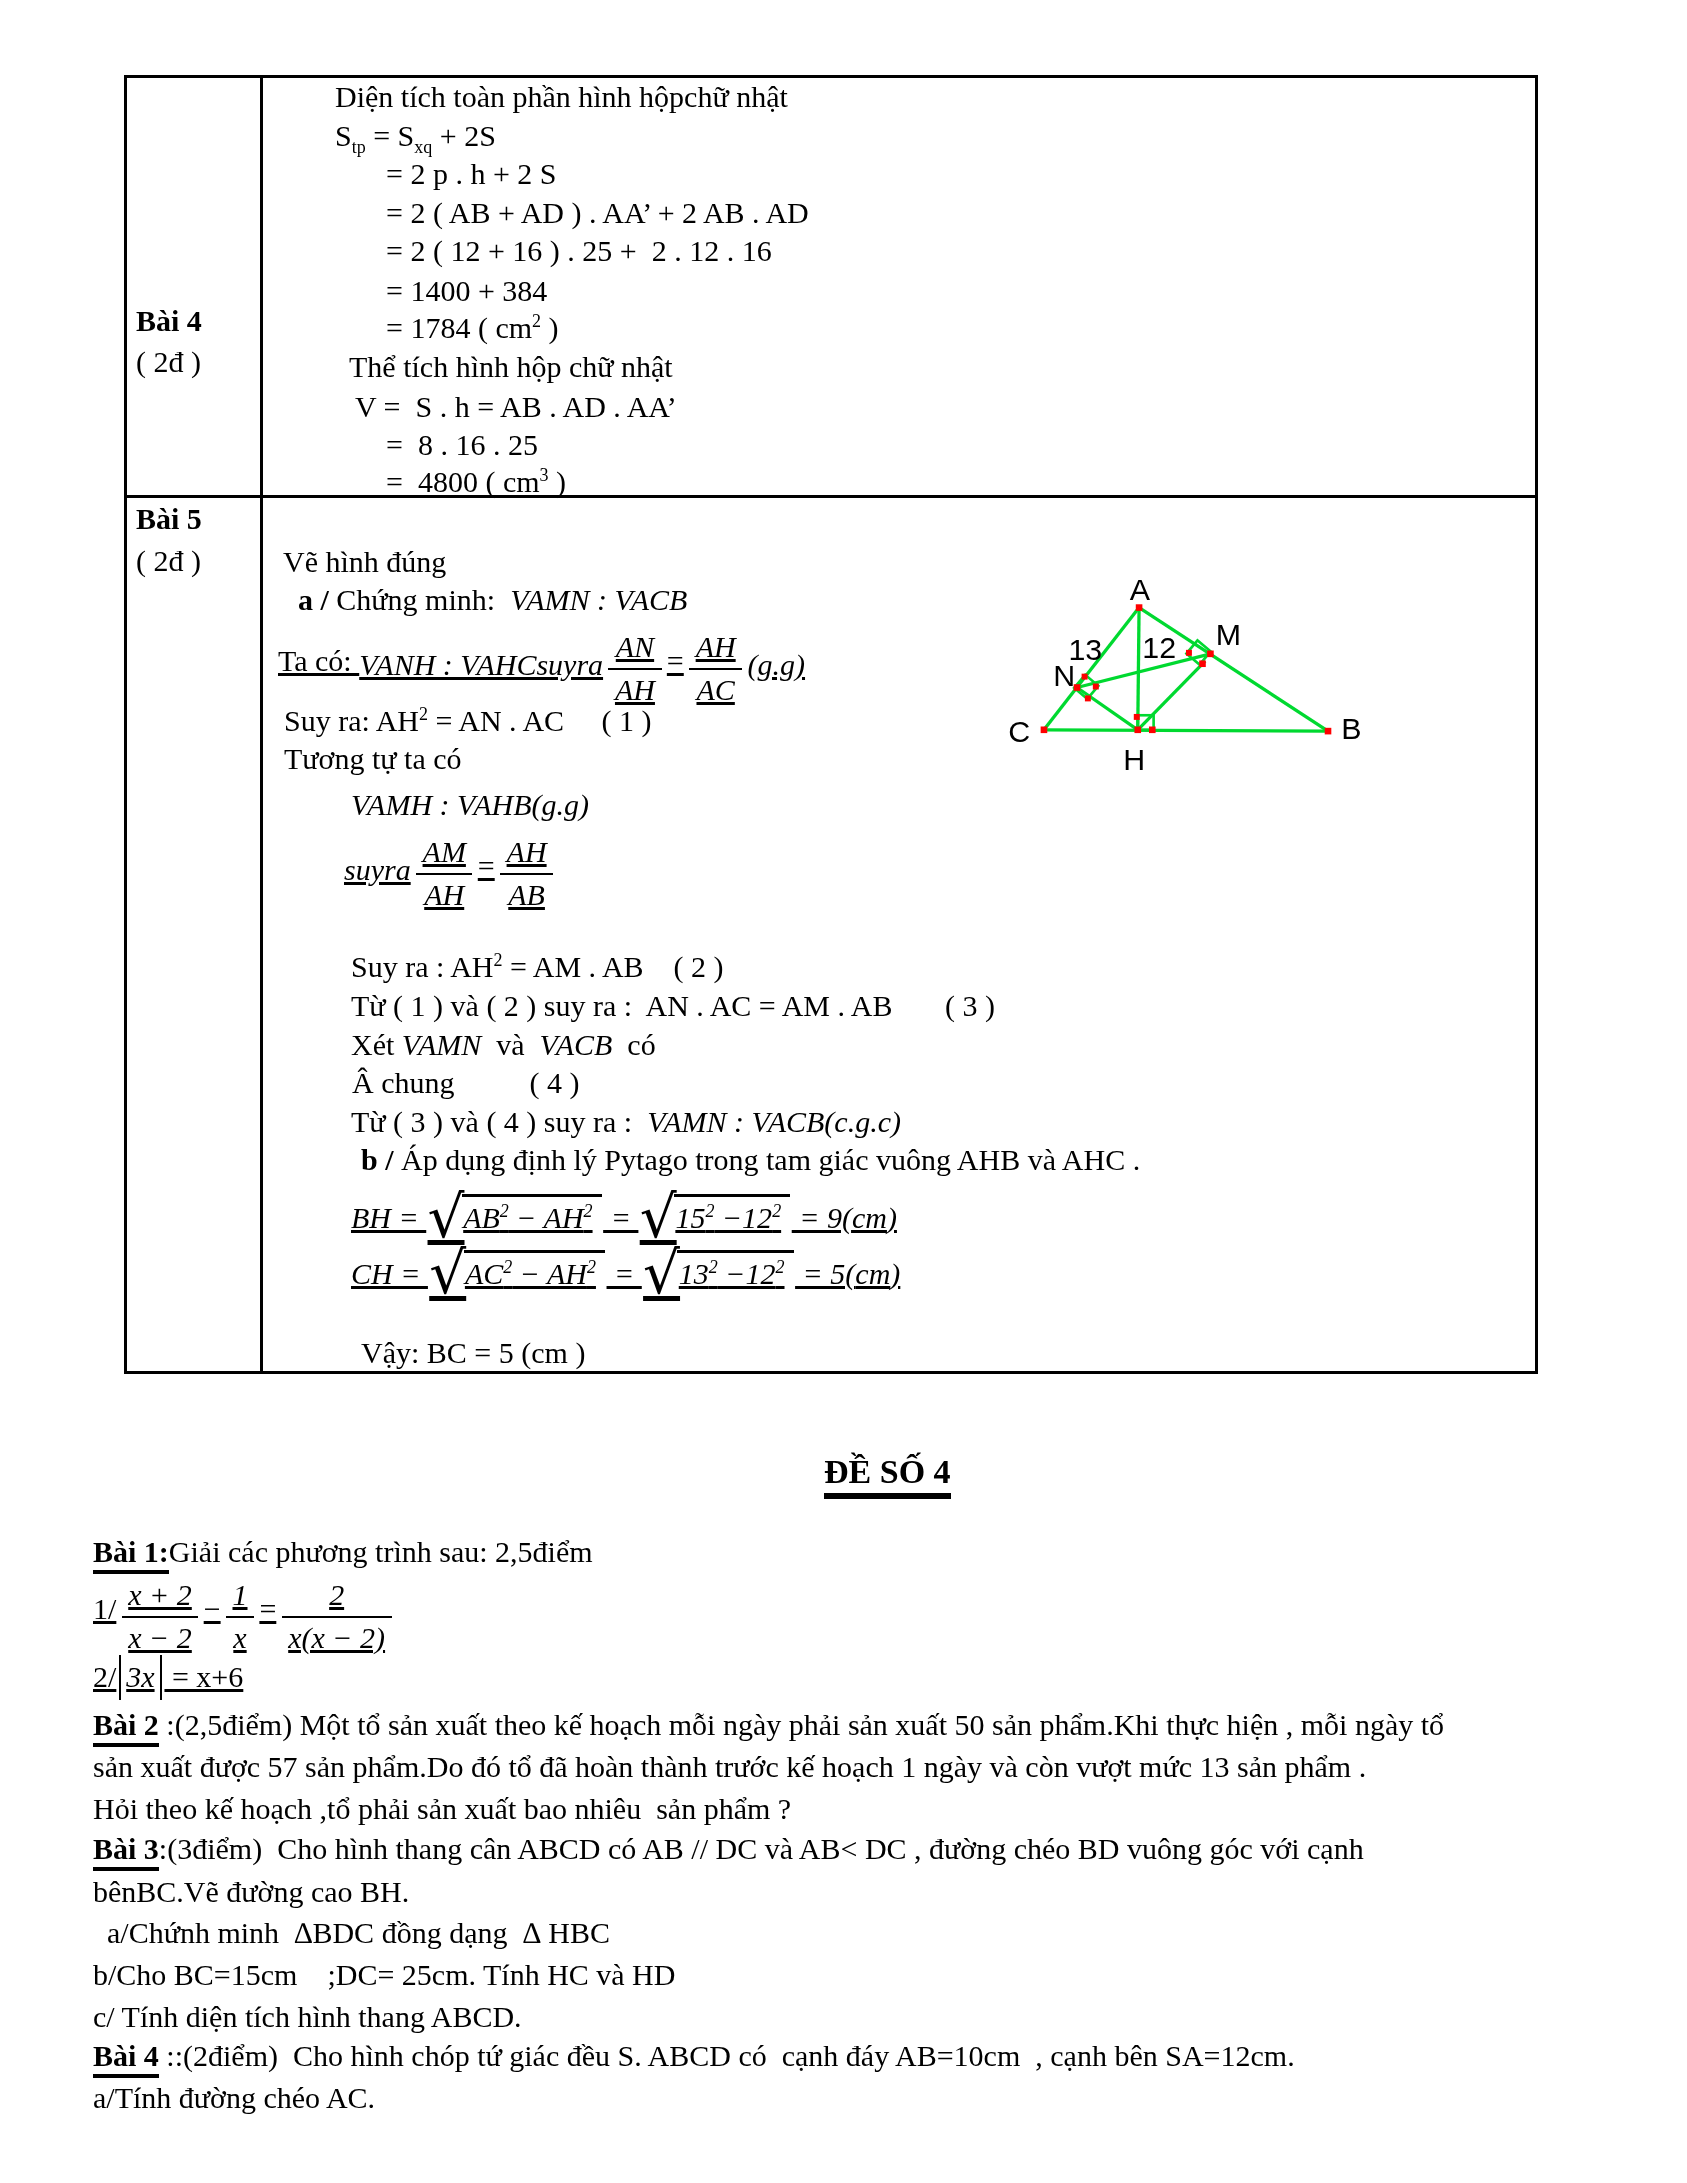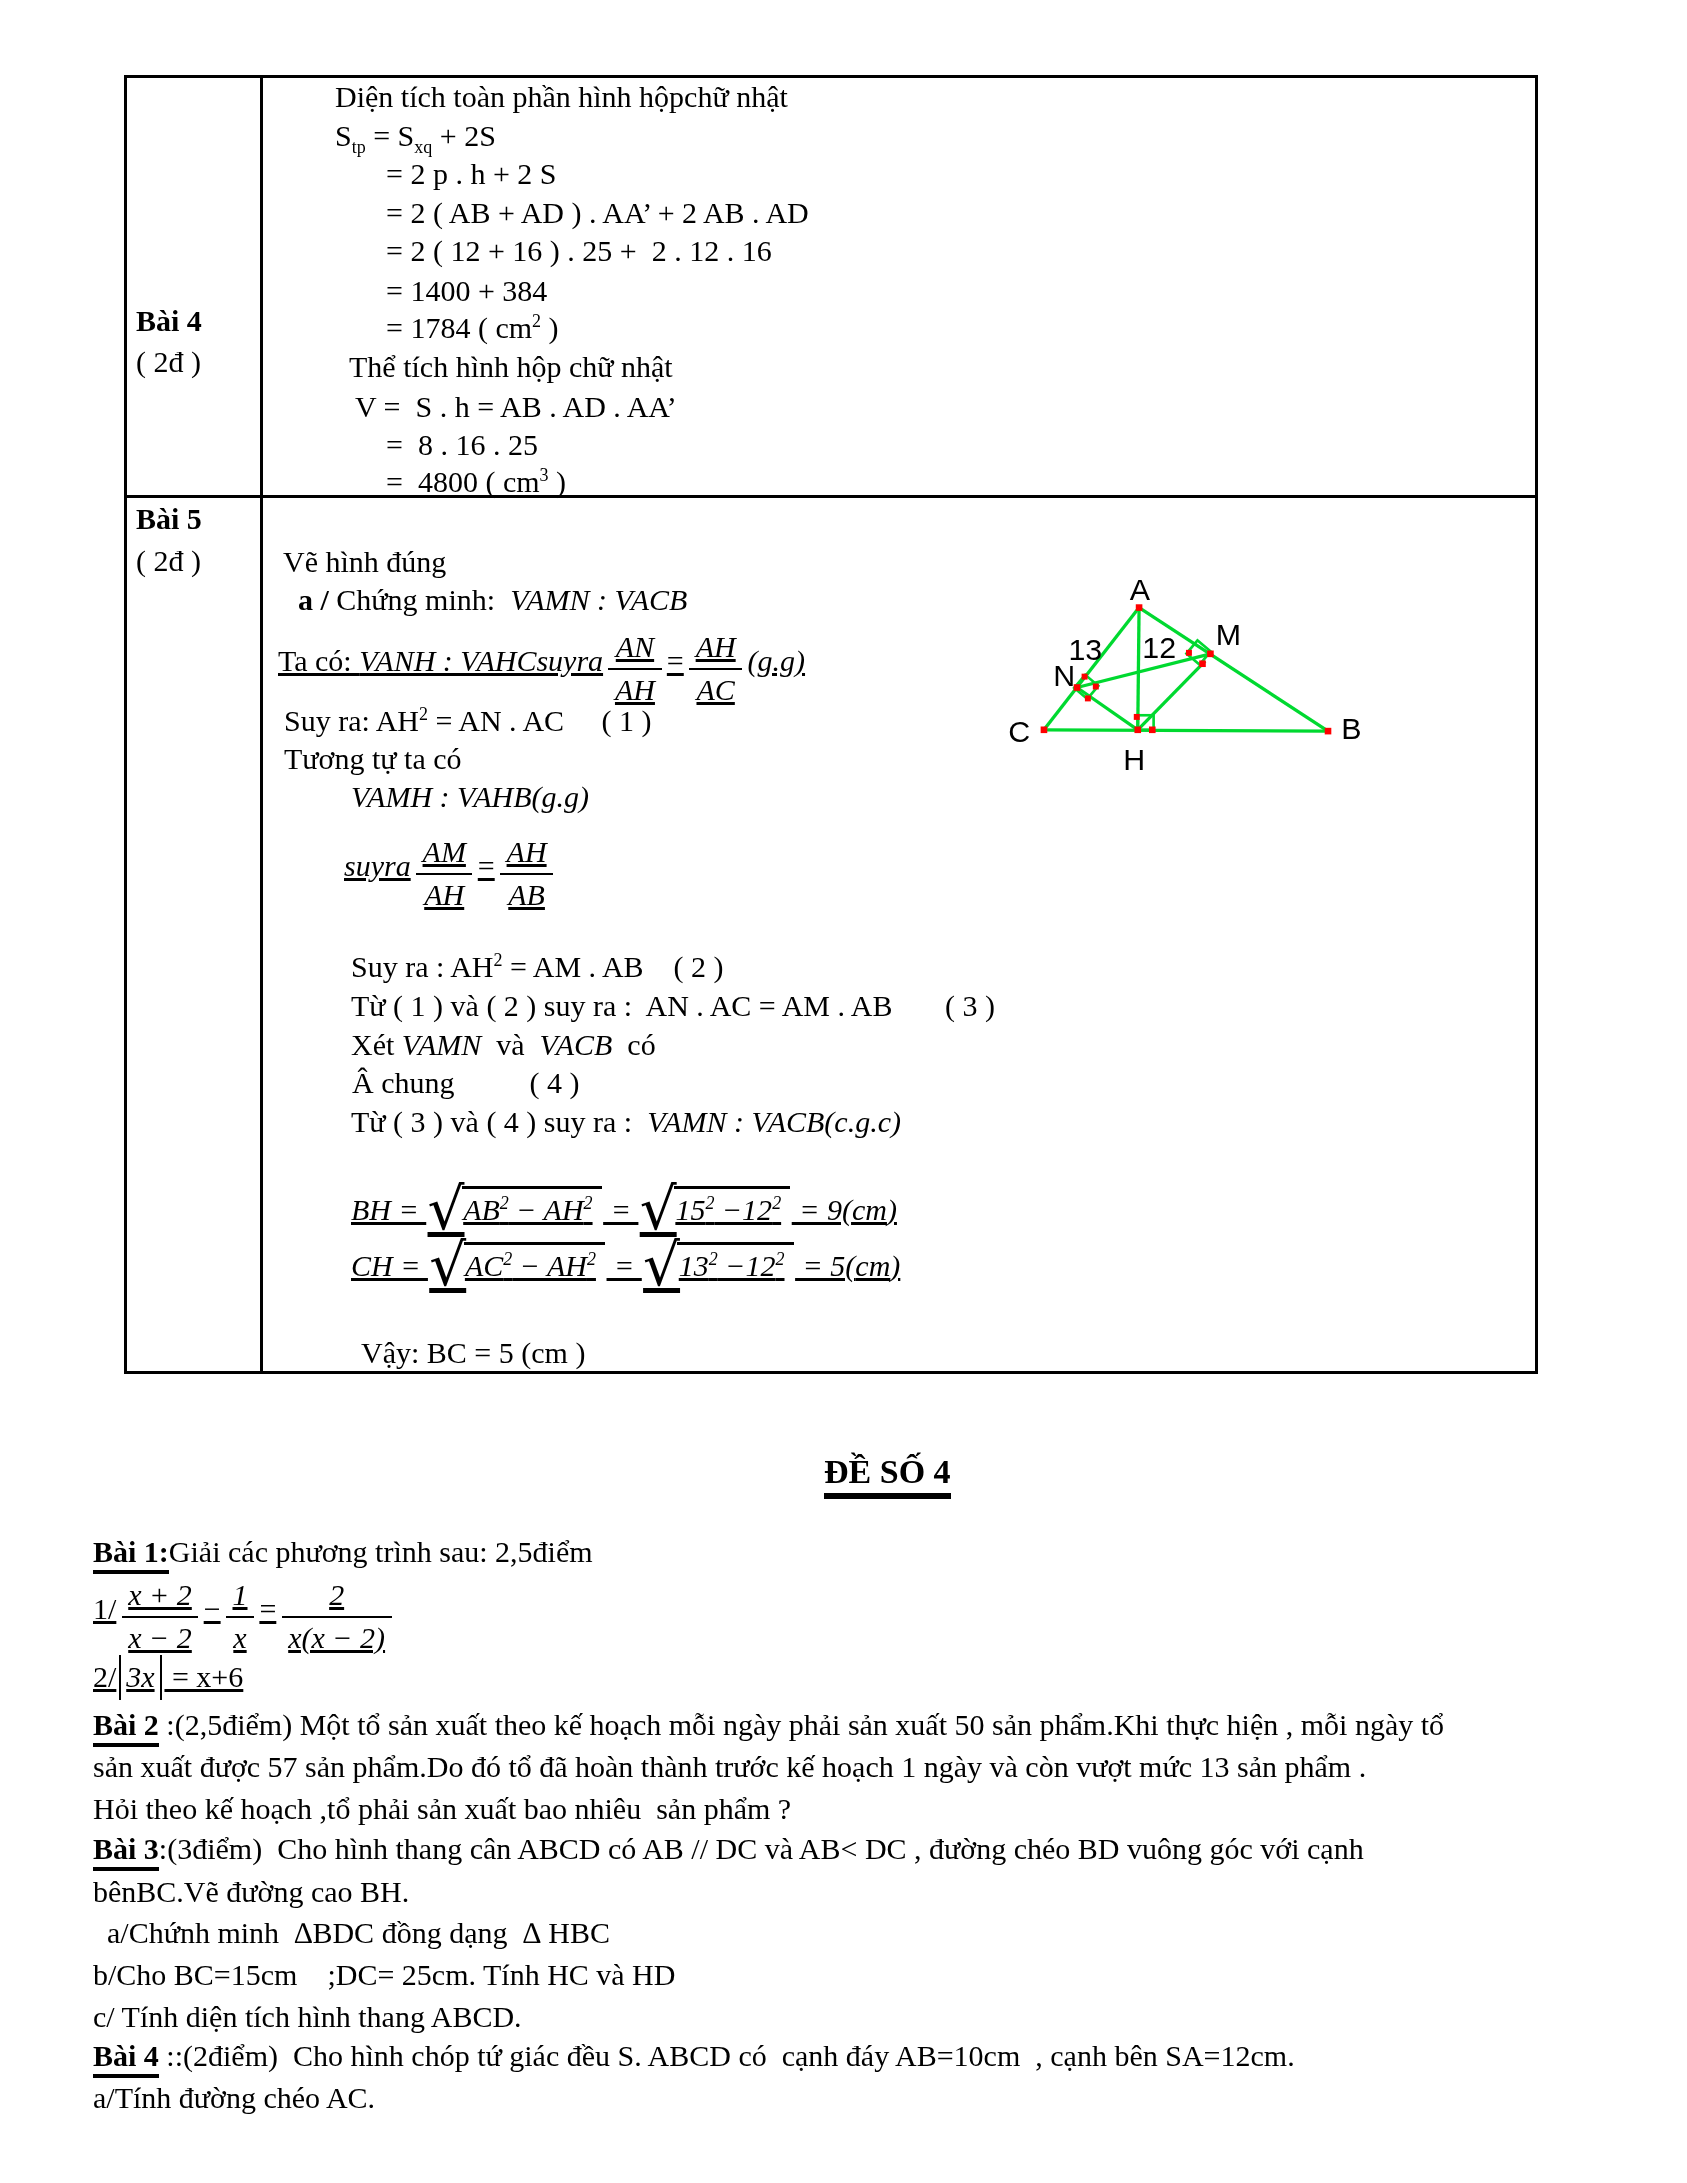--- a/index.html
+++ b/index.html
@@ -3,21 +3,21 @@
 <meta charset="utf-8">
 <style>
   html,body { margin:0; padding:0; background:#888; }
   #page {
     position:relative; width:1687px; height:2183px; background:#ffffff;
     font-family:"Liberation Serif", serif; color:#000; overflow:hidden;
   }
   .t { position:absolute; white-space:pre; font-size:30px; line-height:1.18; }
   .row { position:absolute; display:flex; align-items:center; white-space:pre; font-size:30px;text-decoration:underline; }
   .b { font-weight:bold; }
-  .i { font-style:italic; }
+  .i { font-style:italic;margin-top:8px; }
   .ul { display:inline-block; border-bottom:4.6px solid #000; padding-bottom:1px; }
   sup { font-size:60%; line-height:0; }
   sub { font-size:60%; line-height:0; }
   .frac { display:inline-block; text-align:center; vertical-align:middle; margin:0 5.3px; }
   .frac .n { display:block; padding:0 6.6px 4px;margin-top:15px; }
   .frac .d { display:block; border-top:2.6px solid #000; padding:2.6px 6.6px 0; }
   .sqrt { display:inline-flex; align-items:flex-start; margin:0 1.3px; }
   .sqrt .sg { font-style:normal; font-size:58px; line-height:0.82; font-family:"DejaVu Sans", sans-serif; }
   .sqrt .rc { border-top:3.3px solid #000; padding:4px 9.3px 0 1.3px; margin-left:-2.6px; }
   .bars { display:inline-block; border-left:2.6px solid #000; border-right:2.6px solid #000; padding:5.3px 5.3px; margin:0 2.6px; }
@@ -70,20 +70,21 @@
 
   <div class="row" style="left:344px;top:820px">
     <span class="i">suyra</span><span class="frac i"><span class="n">AM</span><span class="d">AH</span></span><span>=</span><span class="frac i"><span class="n">AH</span><span class="d">AB</span></span>
   </div>
 
   <div class="t" style="left:351px;top:949px"><span>Suy ra : AH</span><sup>2</sup><span> = AM . AB    ( 2 )</span></div>
   <div class="t" style="left:351px;top:988px">Từ ( 1 ) và ( 2 ) suy ra :  AN . AC = AM . AB       ( 3 )</div>
   <div class="t" style="left:351px;top:1027px"><span>Xét </span><span class="i">VAMN</span><span>  và  </span><span class="i">VACB</span><span>  có</span></div>
   <div class="t" style="left:352px;top:1065px">Â chung          ( 4 )</div>
   <div class="t" style="left:351px;top:1104px"><span>Từ ( 3 ) và ( 4 ) suy ra :  </span><span class="i">VAMN : VACB(c.g.c)</span></div>
+  <div class="t" style="left:361px;top:1142px"><span class="b">b /</span><span> Áp dụng định lý Pytago trong tam giác vuông AHB và AHC .</span></div>
 
   <div class="row i" style="left:351px;top:1186px">
     <span>BH = </span><span class="sqrt"><span class="sg">√</span><span class="rc"><span>AB</span><sup>2</sup><span> − AH</span><sup>2</sup></span></span><span> = </span><span class="sqrt"><span class="sg">√</span><span class="rc"><span>15</span><sup>2</sup><span> −12</span><sup>2</sup></span></span><span> = 9(</span><span>cm</span><span>)</span>
   </div>
 
   <div class="row i" style="left:351px;top:1242px">
     <span>CH = </span><span class="sqrt"><span class="sg">√</span><span class="rc"><span>AC</span><sup>2</sup><span> − AH</span><sup>2</sup></span></span><span> = </span><span class="sqrt"><span class="sg">√</span><span class="rc"><span>13</span><sup>2</sup><span> −12</span><sup>2</sup></span></span><span> = 5(</span><span>cm</span><span>)</span>
   </div>
 
   <div class="t" style="left:361px;top:1335px">Vậy: BC = 5 (cm )</div>

